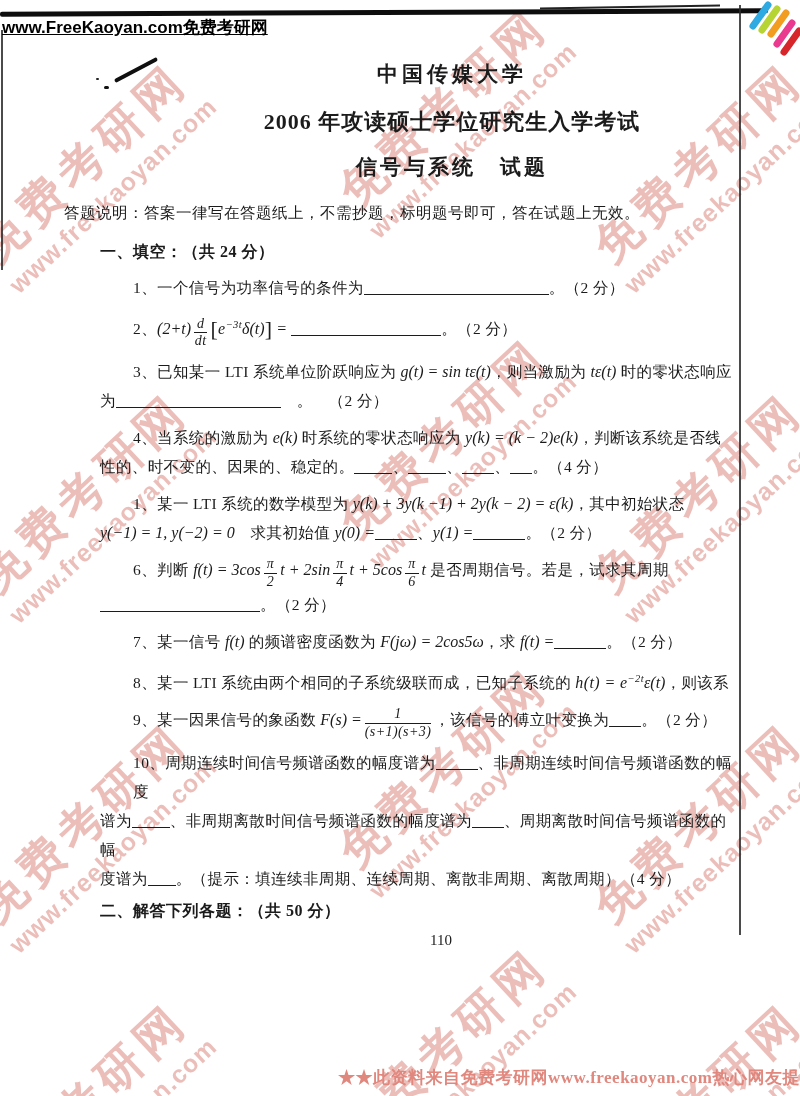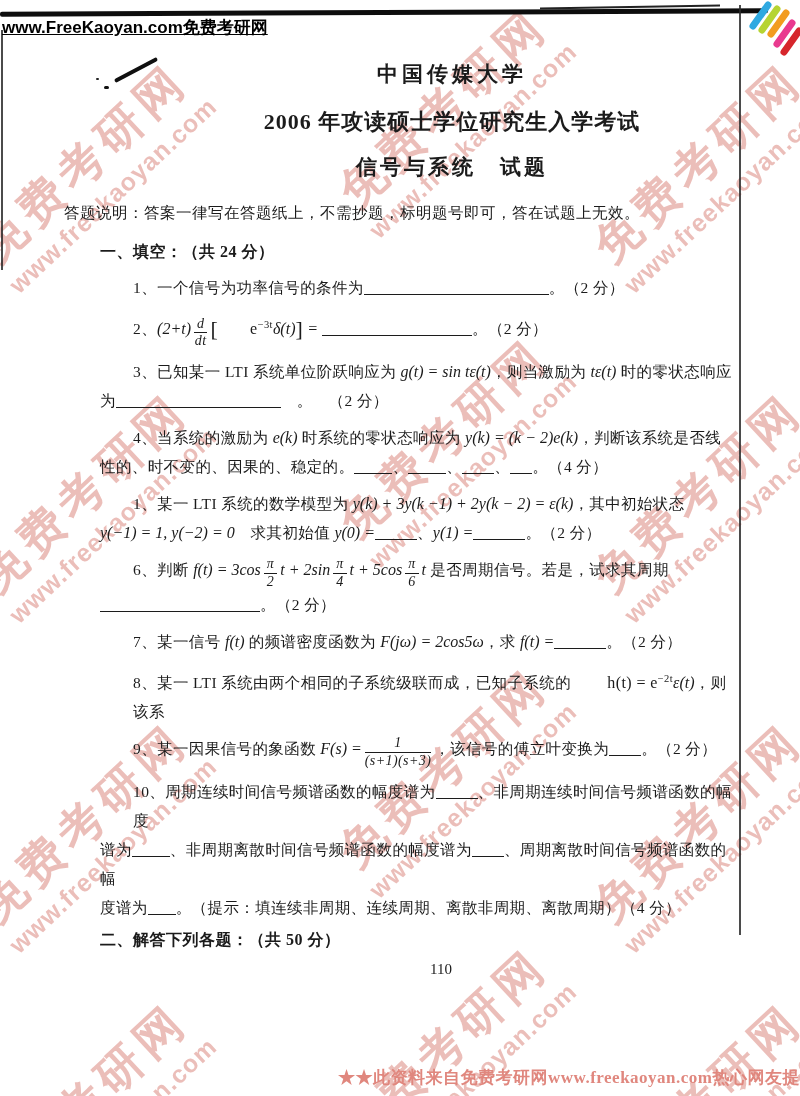--- a/index.html
+++ b/index.html
@@ -42,21 +42,21 @@
   .question{margin-bottom:8px;}
   .qline{margin-left:100px;line-height:29px;min-height:29px;letter-spacing:.4px;}
   .qline.ind{margin-left:133px;}
   .rc{}
   .rm{font-family:"Liberation Serif","DejaVu Serif",serif;font-style:italic;font-size:16px;letter-spacing:0;}
   .rb{display:inline-block;border-bottom:1.6px solid #1c1c1c;height:14px;vertical-align:-2px;}
   .rf{display:inline-block;text-align:center;vertical-align:-11px;margin:0 3px;line-height:1.05;
       font-family:"Liberation Serif","DejaVu Serif",serif;font-style:italic;font-size:14px;}
   .rf .num{display:block;border-bottom:1.2px solid #1c1c1c;padding:0 3px 1px;}
   .rf .den{display:block;padding-top:1px;}
-  .rs{font-family:"Liberation Serif","DejaVu Serif",serif;font-size:16px;margin-left:32px;}
+  .rs{font-family:"Liberation Serif","DejaVu Serif",serif;font-style:italic;font-size:16px;}
   .rs sup{font-size:10.5px;}
   .rk{font-size:22px;vertical-align:-2px;font-family:"Liberation Serif",serif;}
   .page-number{text-align:center;width:742px;margin-left:70px;margin-top:8px;font-size:15px;}
   
   .footer{position:absolute;left:338px;top:1066px;z-index:3;white-space:nowrap;
     font-weight:bold;font-size:17px;letter-spacing:.5px;}
 </style>
 </head>
 <body>
 

